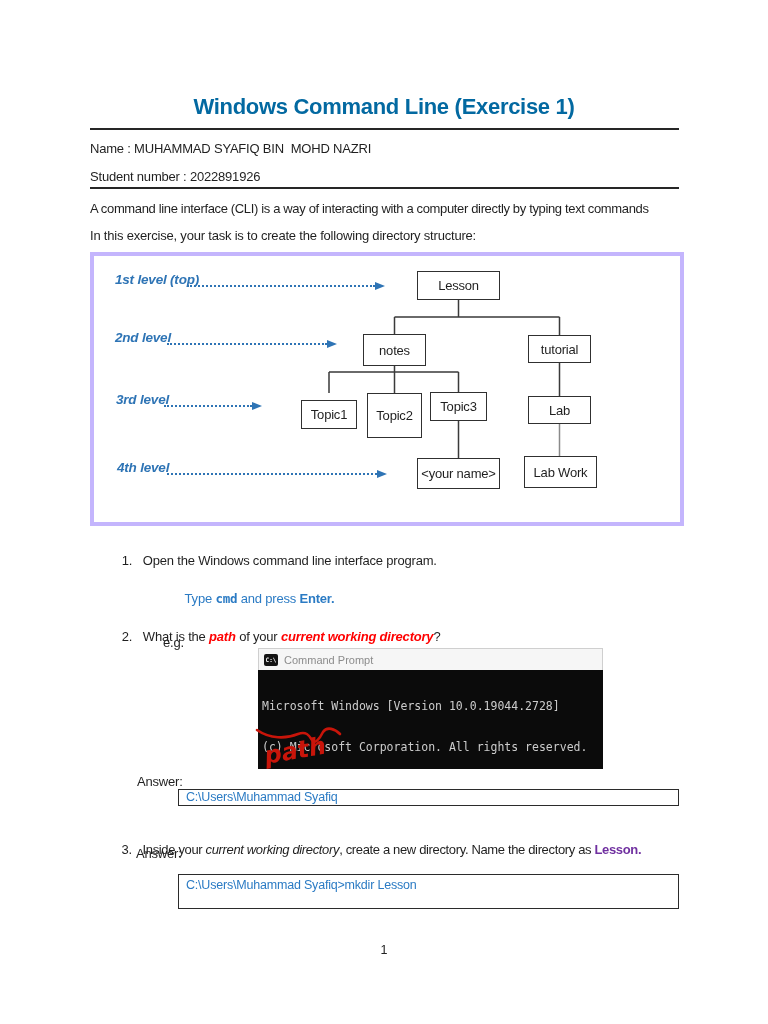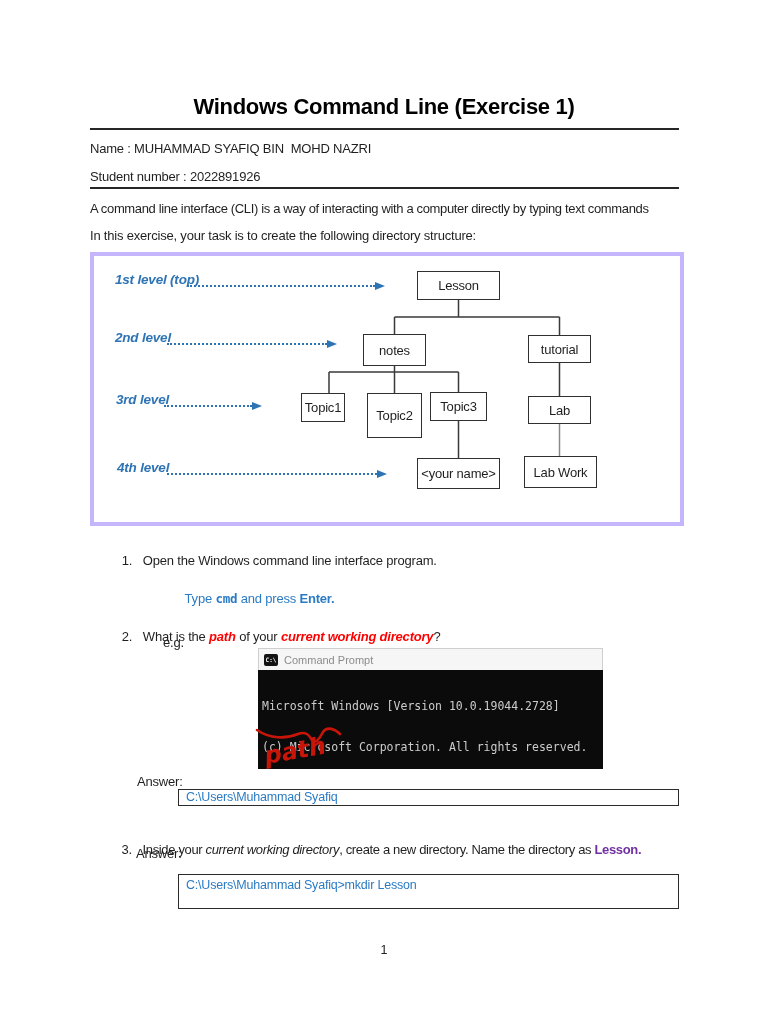--- a/index.html
+++ b/index.html
@@ -4,21 +4,21 @@
 <style>
   html,body{margin:0;padding:0;}
   body{
     width:768px;height:1024px;position:relative;background:#ffffff;overflow:hidden;
     font-family:"Liberation Sans","DejaVu Sans",sans-serif;color:#1f1f1f;
   }
   .abs{position:absolute;}
   .pre{white-space:pre;letter-spacing:-0.2px;}
   .doc{font-size:13px;}
   .rule{height:0;border-top:2px solid #262626;}
-  .title{left:0;top:94px;width:768px;text-align:center;font-size:22px;font-weight:bold;color:#000000;letter-spacing:-0.3px;}
+  .title{left:0;top:94px;width:768px;text-align:center;font-size:22px;font-weight:bold;color:#0369a1;letter-spacing:-0.3px;}
   
   .diagram{left:90px;top:252px;width:594px;height:274px;border:4px solid #c4b5fd;box-sizing:border-box;background:#fff;}
   .lvl-label{position:absolute;color:#2E74B5;font-size:13.5px;font-weight:bold;font-style:italic;letter-spacing:-0.2px;white-space:pre;}
   .lvl-arrow{position:absolute;height:0;border-top:2px dotted #2E74B5;}
   .lvl-arrow::after{content:"";position:absolute;right:-10px;top:-5px;width:0;height:0;
     border-left:10px solid #2E74B5;border-top:4px solid transparent;border-bottom:4px solid transparent;}
   .node{position:absolute;border:1.5px solid #303030;background:#fff;display:flex;align-items:center;justify-content:center;
     font-size:13px;letter-spacing:-0.2px;box-sizing:border-box;white-space:pre;}
   .connectors{position:absolute;left:0;top:0;}
   
@@ -72,21 +72,21 @@
   <div class="lvl-label" style="left:23px;top:204px;">4th level</div>
 
   <div class="lvl-arrow" style="left:93px;top:29px;width:188px;"></div>
   <div class="lvl-arrow" style="left:73px;top:87px;width:160px;"></div>
   <div class="lvl-arrow" style="left:70px;top:149px;width:88px;"></div>
   <div class="lvl-arrow" style="left:73px;top:217px;width:210px;"></div>
 
   <div class="node" style="left:323px;top:15px;width:83px;height:29px;">Lesson</div>
   <div class="node" style="left:269px;top:78px;width:63px;height:32px;">notes</div>
   <div class="node" style="left:434px;top:79px;width:63px;height:28px;">tutorial</div>
-  <div class="node" style="left:207px;top:137px;width:44px;height:29px;">Topic1</div>
+  <div class="node" style="left:207px;top:144px;width:56px;height:29px;">Topic1</div>
   <div class="node" style="left:273px;top:137px;width:55px;height:45px;">Topic2</div>
   <div class="node" style="left:336px;top:136px;width:57px;height:29px;">Topic3</div>
   <div class="node" style="left:434px;top:140px;width:63px;height:28px;">Lab</div>
   <div class="node" style="left:323px;top:202px;width:83px;height:31px;">&lt;your name&gt;</div>
   <div class="node" style="left:430px;top:200px;width:73px;height:32px;">Lab Work</div>
 </div>
 
 <div class="abs step pre" style="left:115px;top:538px;">
   <span class="num">1.</span><span>Open the Windows command line interface program.</span>
 </div>

